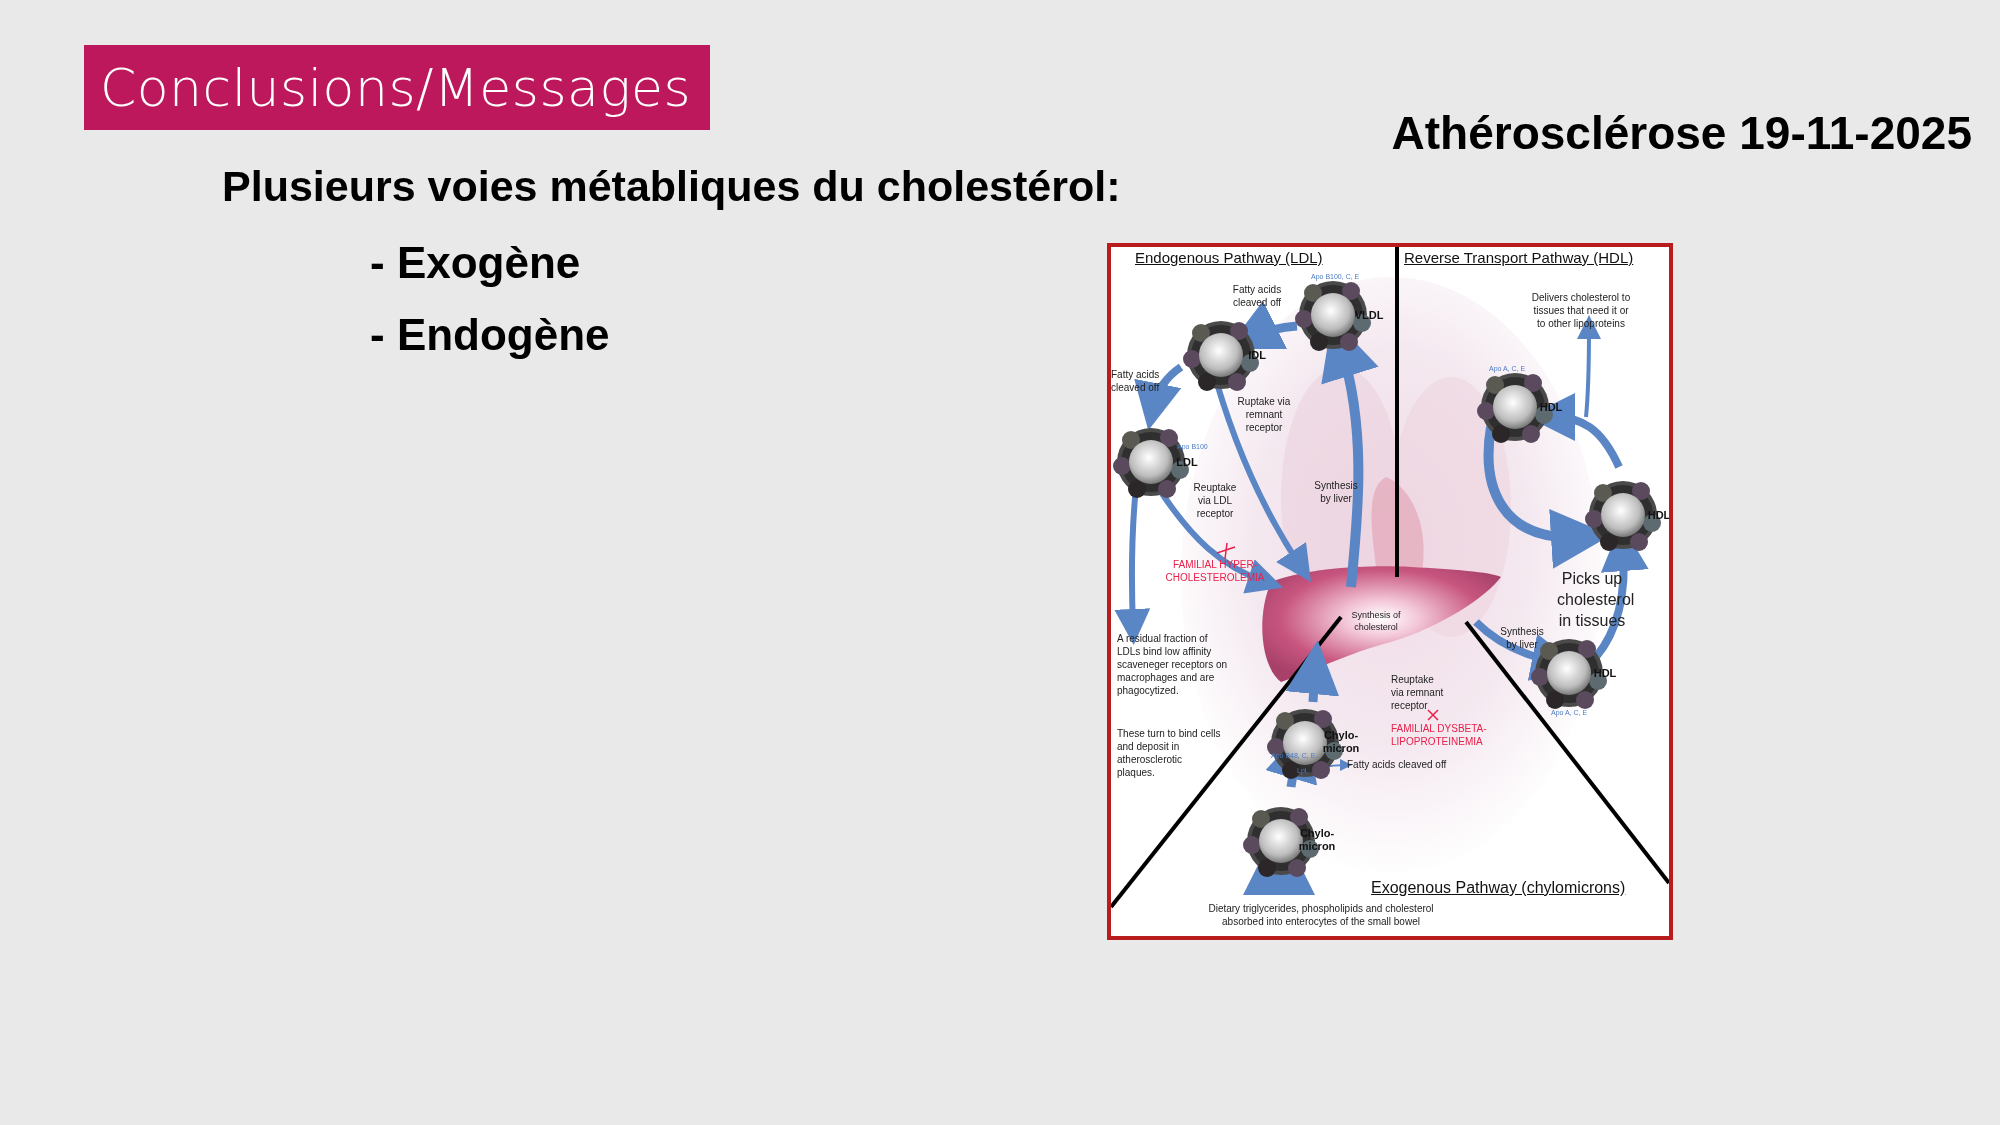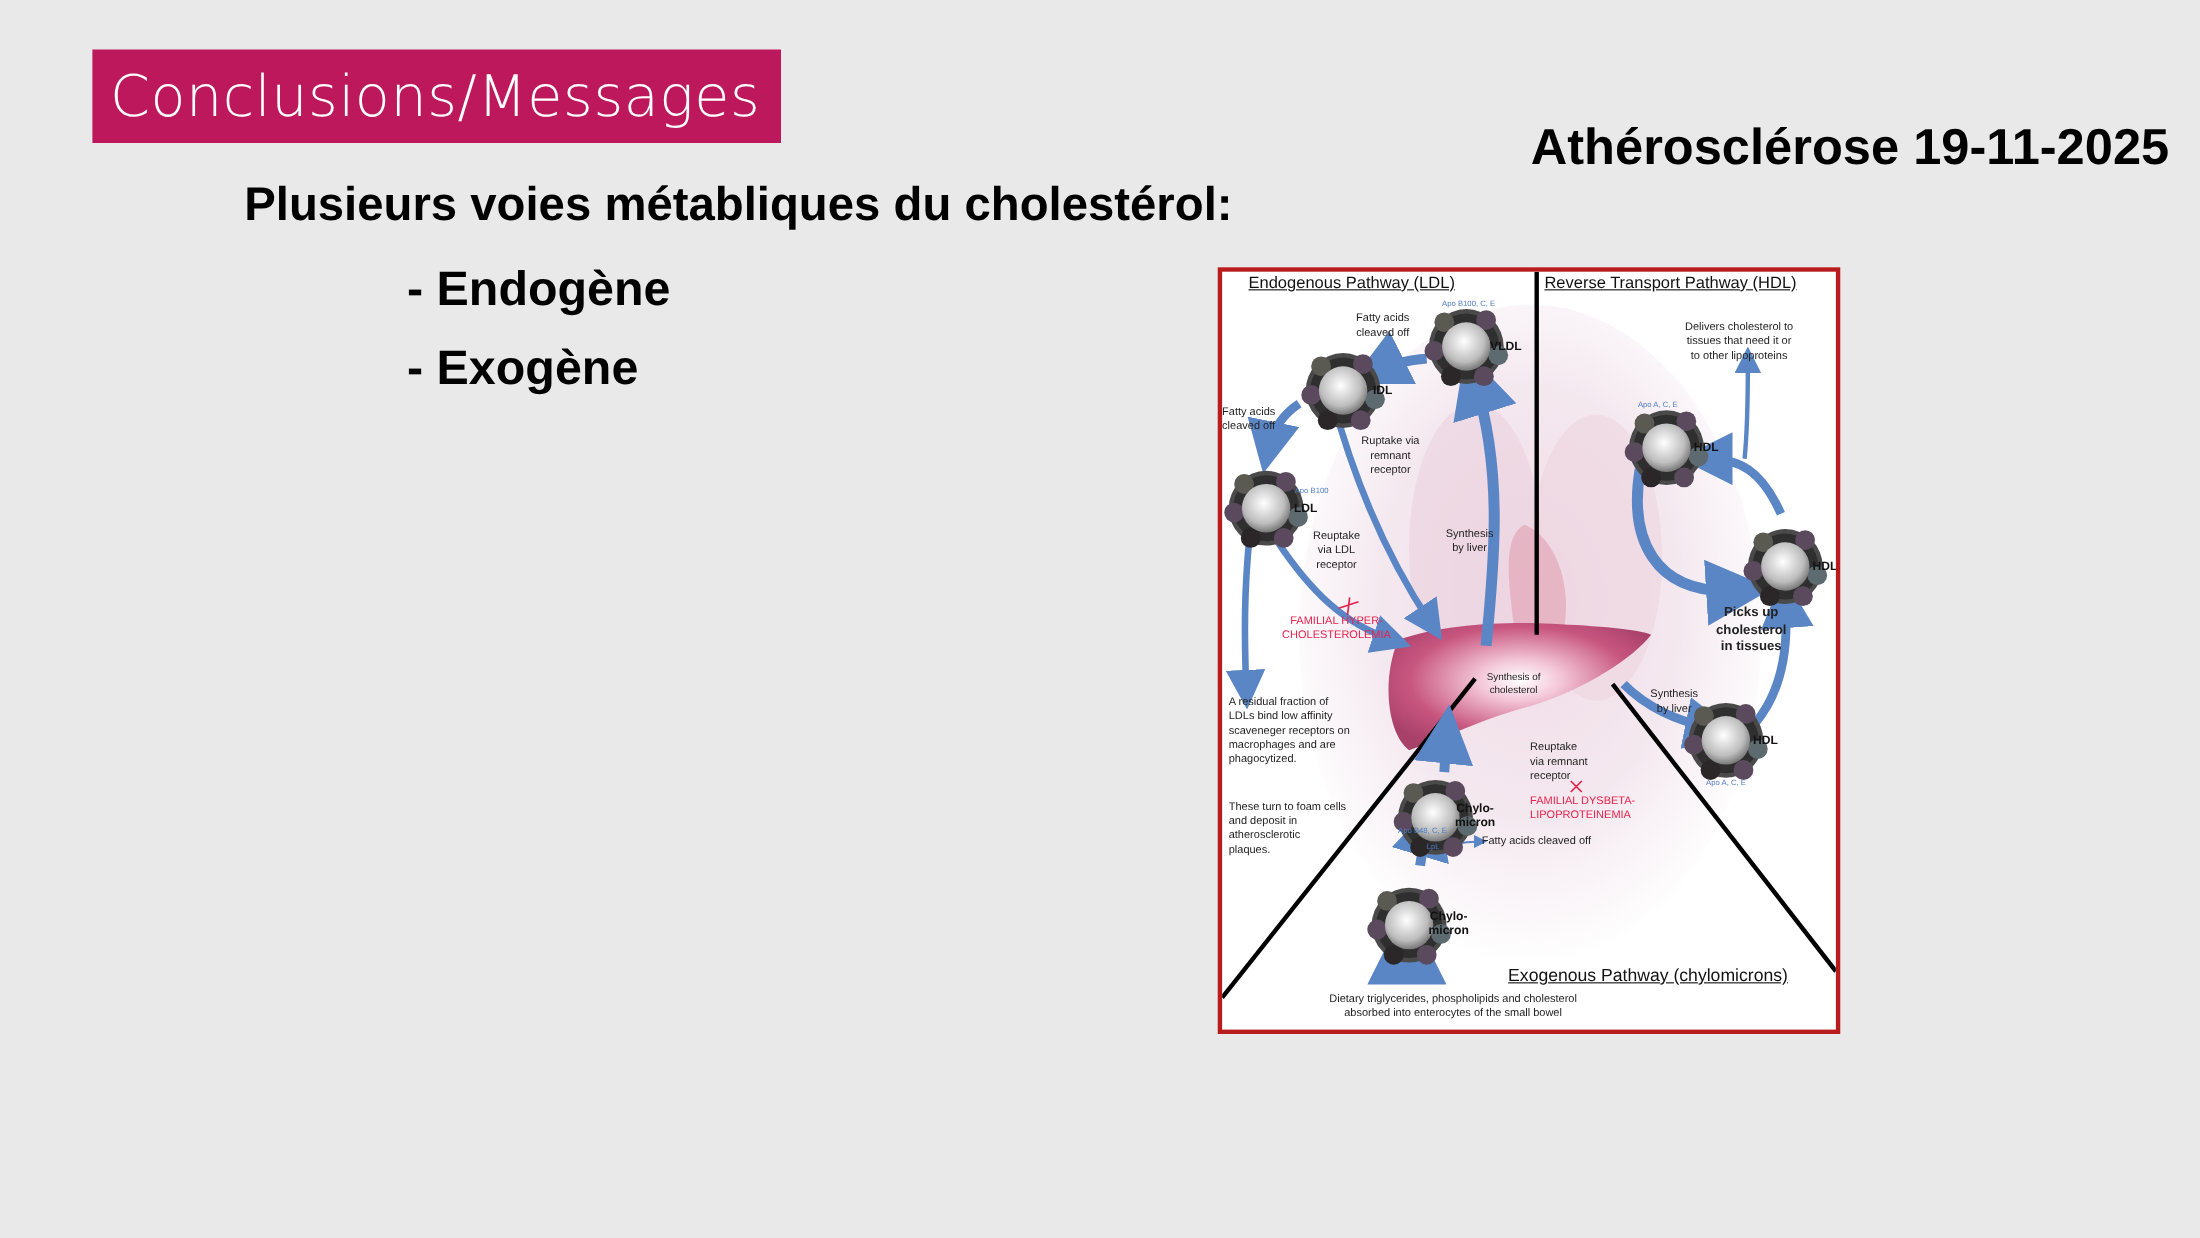--- a/index.html
+++ b/index.html
@@ -31,22 +31,22 @@
   .apo { position:absolute; font-size:7px; color:#4a7bc4; white-space:nowrap; }
   .particle-text { position:absolute; font-size:11px; font-weight:bold; color:#111; text-align:center; line-height:1.15;padding-left:36px; }
 </style>
 </head>
 <body>
 
 <div class="title-box">Conclusions/Messages</div>
 <div class="header-right">Athérosclérose 19-11-2025</div>
 <div class="intro">Plusieurs voies métabliques du cholestérol:</div>
 <ul class="bullets">
+  <li>- Exogène</li>
   <li>- Endogène</li>
-  <li>- Exogène</li>
 </ul>
 
 <div class="diagram">
   <svg width="558" height="689" viewBox="0 0 558 689">
     <defs>
       <radialGradient id="bodyGlow" cx="50%" cy="45%" r="55%">
         <stop offset="0%" stop-color="#efd6e2"></stop>
         <stop offset="60%" stop-color="#f3e6ee"></stop>
         <stop offset="100%" stop-color="#ffffff"></stop>
       </radialGradient>
@@ -153,31 +153,31 @@
 receptor</div>
   <div class="dlabel" style="left:190px;top:232px;width:70px;font-size:10px;white-space:pre-line;">Synthesis
 by liver</div>
   <div class="dlabel red" style="left:44px;top:311px;width:120px;font-size:10px;white-space:pre-line;">FAMILIAL HYPER-
 CHOLESTEROLEMIA</div>
   <div class="dlabel" style="left:6px;top:385px;width:140px;font-size:10px;white-space:pre-line;text-align:left;">A residual fraction of
 LDLs bind low affinity
 scaveneger receptors on
 macrophages and are
 phagocytized.</div>
-  <div class="dlabel" style="left:6px;top:480px;width:140px;font-size:10px;white-space:pre-line;text-align:left;">These turn to foam cells
+  <div class="dlabel" style="left:6px;top:480px;width:140px;font-size:10px;white-space:pre-line;text-align:left;">These turn to bind cells
 and deposit in
 atherosclerotic
 plaques.</div>
   <div class="dlabel" style="left:230px;top:363px;width:70px;font-size:9px;white-space:pre-line;">Synthesis of
 cholesterol</div>
 
   <div class="dlabel" style="left:400px;top:44px;width:140px;font-size:10px;white-space:pre-line;">Delivers cholesterol to
 tissues that need it or
 to other lipoproteins</div>
-  <div class="dlabel" style="left:446px;top:302px;width:70px;font-size:12px;white-space:pre-line;font-weight:bold;">Picks up
+  <div class="dlabel" style="left:446px;top:322px;width:70px;font-size:16px;white-space:pre-line;">Picks up
 cholesterol
 in tissues</div>
   <div class="dlabel" style="left:376px;top:378px;width:70px;font-size:10px;white-space:pre-line;">Synthesis
 by liver</div>
 
   <div class="dlabel" style="left:280px;top:426px;width:80px;font-size:10px;white-space:pre-line;text-align:left;">Reuptake
 via remnant
 receptor</div>
   <div class="dlabel red" style="left:280px;top:475px;width:120px;font-size:10px;white-space:pre-line;text-align:left;">FAMILIAL DYSBETA-
 LIPOPROTEINEMIA</div>

